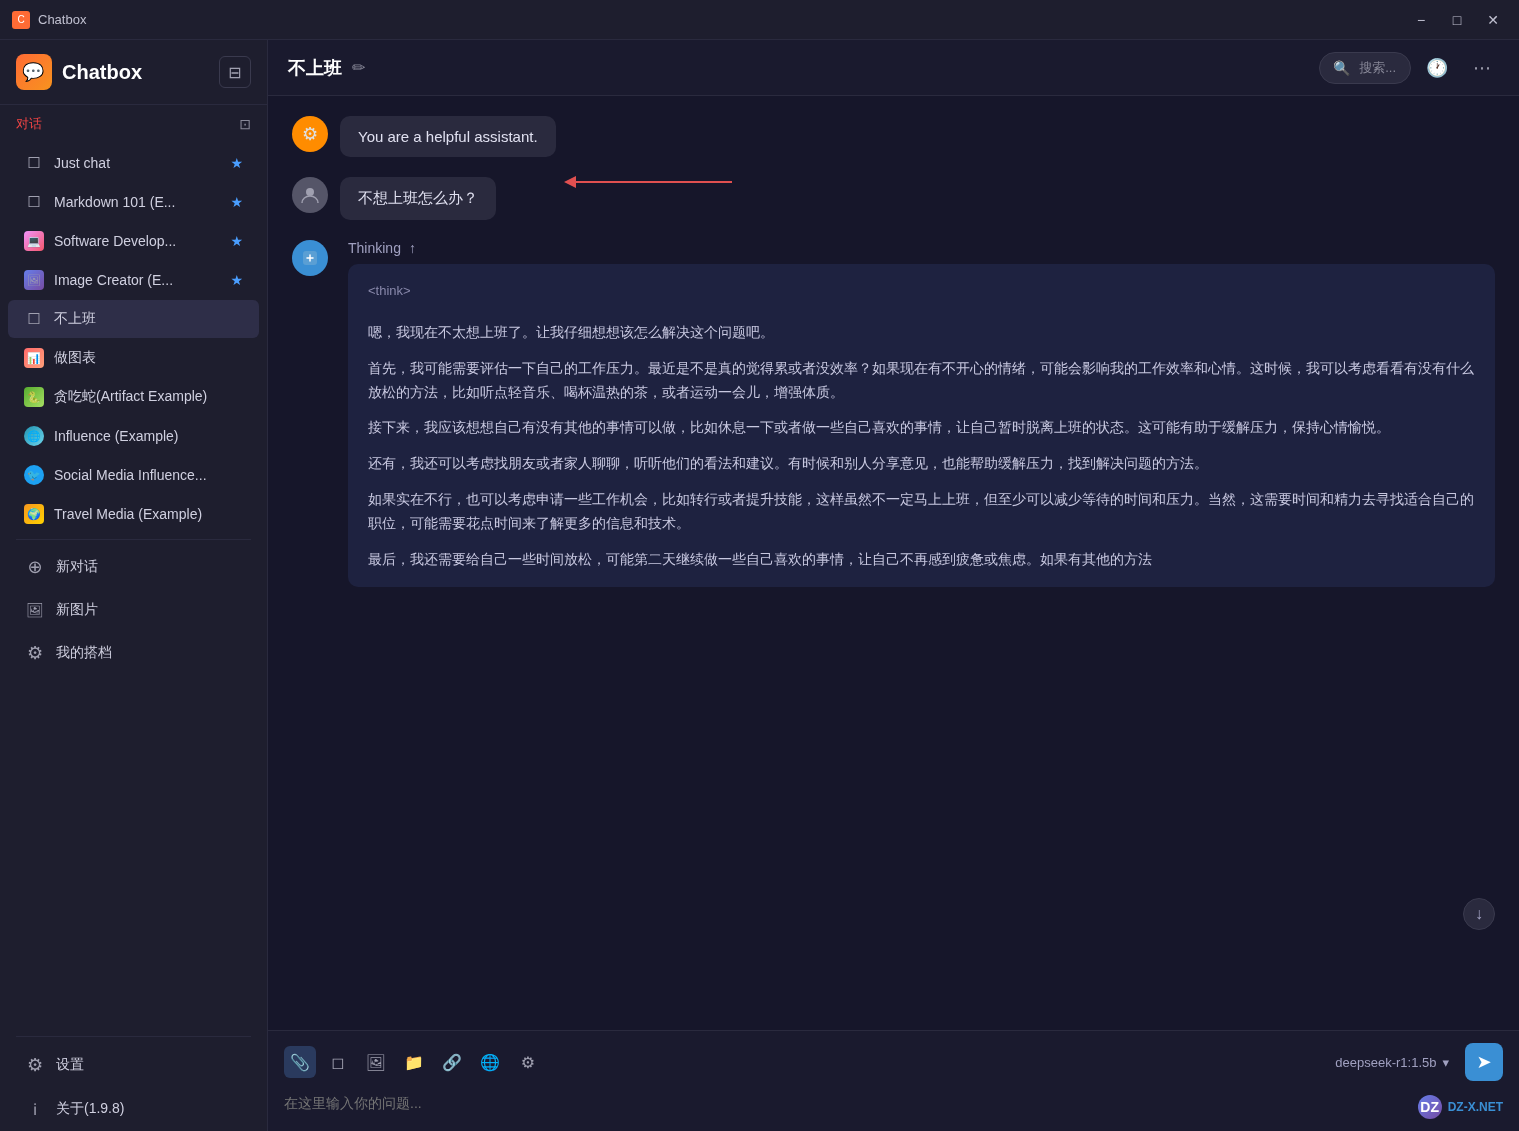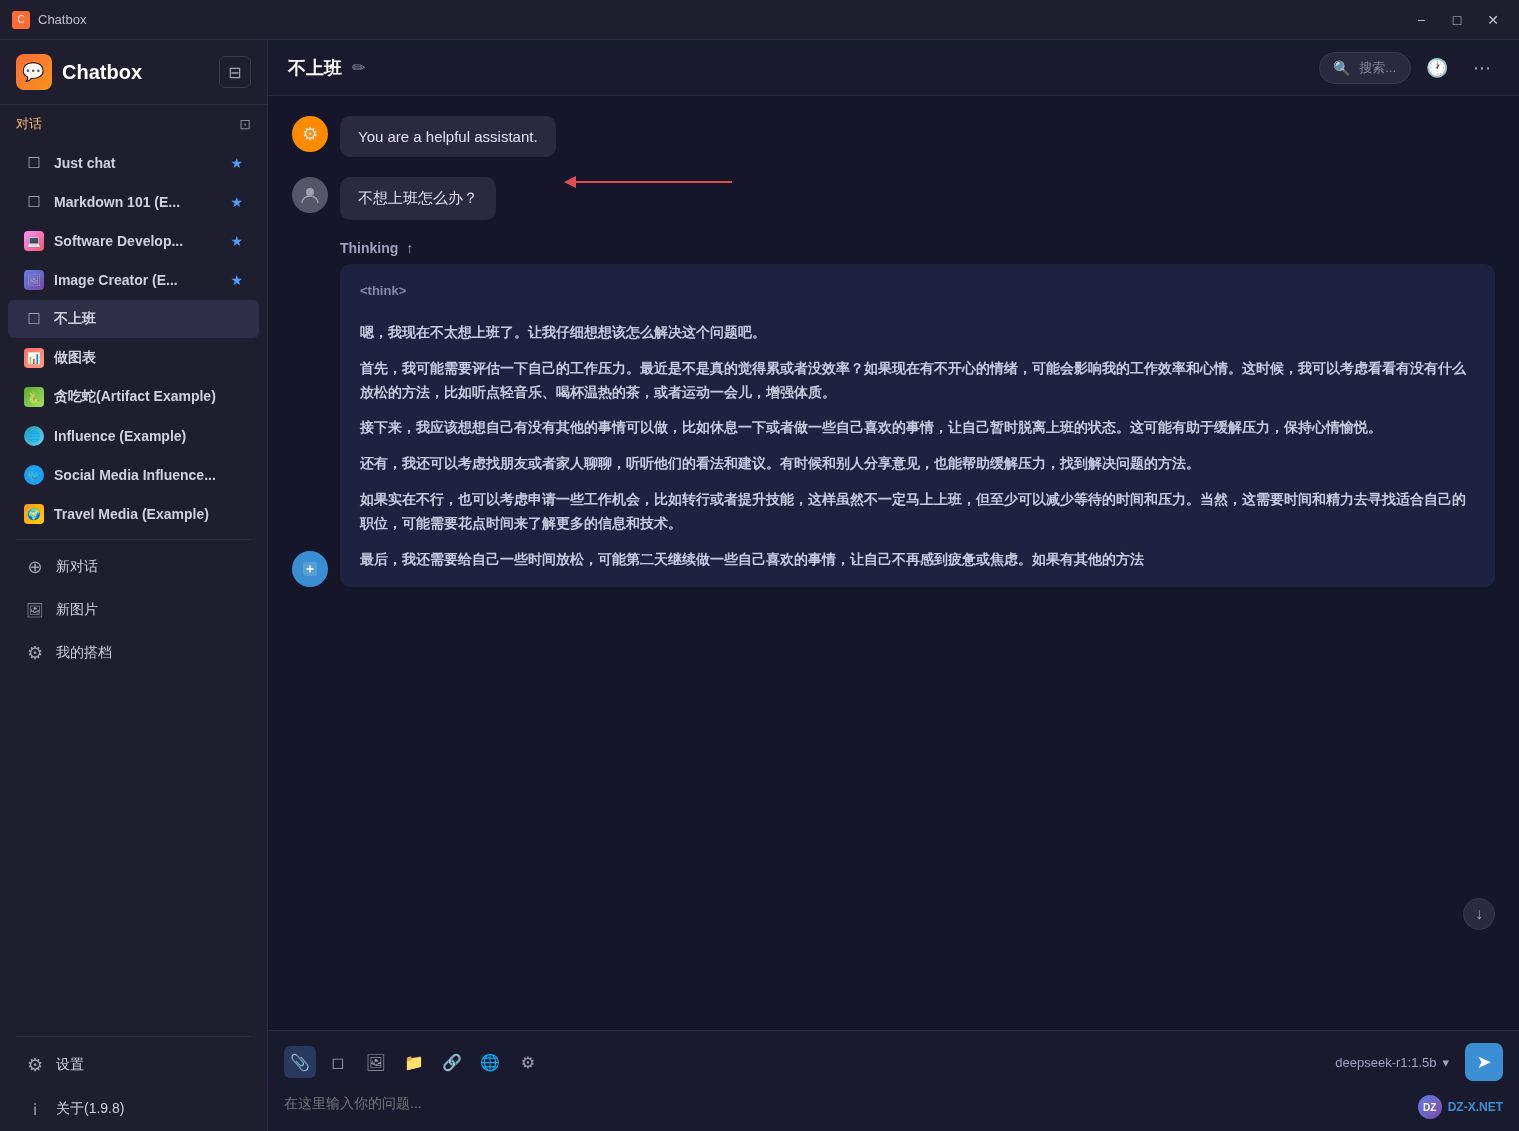--- a/index.html
+++ b/index.html
@@ -120,21 +120,21 @@
     }
 
     .sidebar-section-header {
       display: flex;
       align-items: center;
       justify-content: space-between;
       padding: 10px 16px 6px;
     }
     .sidebar-section-label {
       font-size: 13px;
-      color: #fdba74;
+      color: #ef4444;
     }
     .sidebar-section-icon {
       color: #888898;
       font-size: 14px;
       cursor: pointer;
     }
 
     .sidebar-items {
       flex: 1;
       overflow-y: auto;
@@ -165,21 +165,20 @@
       flex-shrink: 0;
       color: #a0a0b0;
     }
     .sidebar-item-label {
       font-size: 14px;
       color: #d0d0e0;
       flex: 1;
       overflow: hidden;
       text-overflow: ellipsis;
       white-space: nowrap;
-      font-weight: bold;
     }
     .sidebar-item-star {
       color: #4a9eff;
       font-size: 14px;
     }
 
     .sidebar-divider { height: 1px; background: #2a2a3e; margin: 6px 16px; }
 
     .sidebar-action-item {
       display: flex;
@@ -356,23 +355,22 @@
       left: -8px;
       top: -5px;
       border-right: 12px solid #e05050;
       border-top: 6px solid transparent;
       border-bottom: 6px solid transparent;
     }
 
     
     .ai-message {
       display: flex;
-      align-items: flex-end;
-      gap: 12px;
-      font-weight: bold;
+      align-items: flex-start;
+      gap: 20px;
     }
     .ai-avatar {
       width: 36px;
       height: 36px;
       border-radius: 50%;
       background: #3a8fd4;
       display: flex;
       align-items: center;
       justify-content: center;
       font-size: 18px;
@@ -535,21 +533,21 @@
       font-weight: 600;
     }
     .watermark-icon {
       width: 24px;
       height: 24px;
       border-radius: 50%;
       background: linear-gradient(135deg, #667eea, #764ba2);
       display: flex;
       align-items: center;
       justify-content: center;
-      font-size: 10px;
+      font-size: 14px;
       color: white;
     }
     .messages-wrapper {
       position: relative;
       flex: 1;
       overflow: hidden;
       display: flex;
       flex-direction: column;
     }
   </style>

